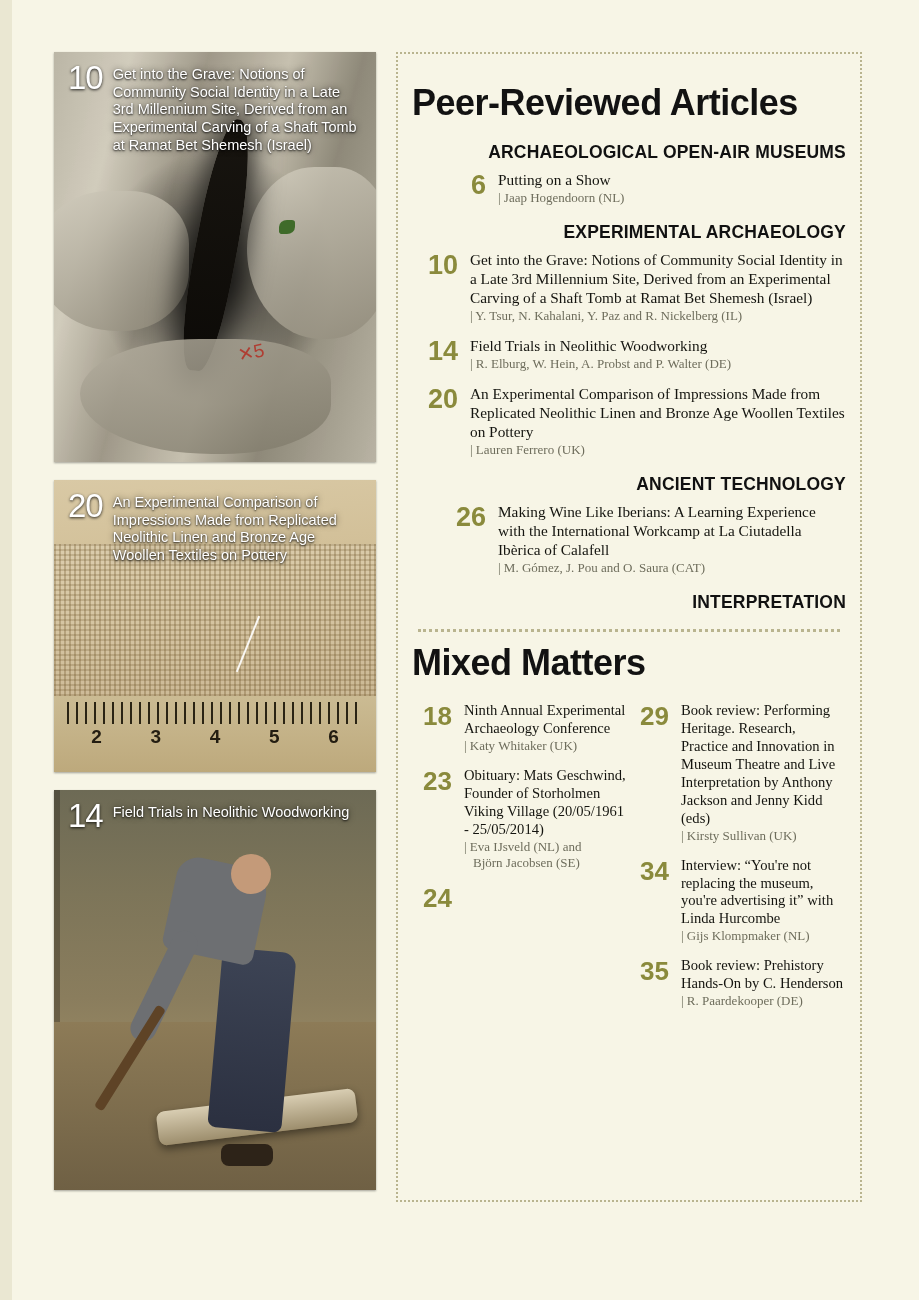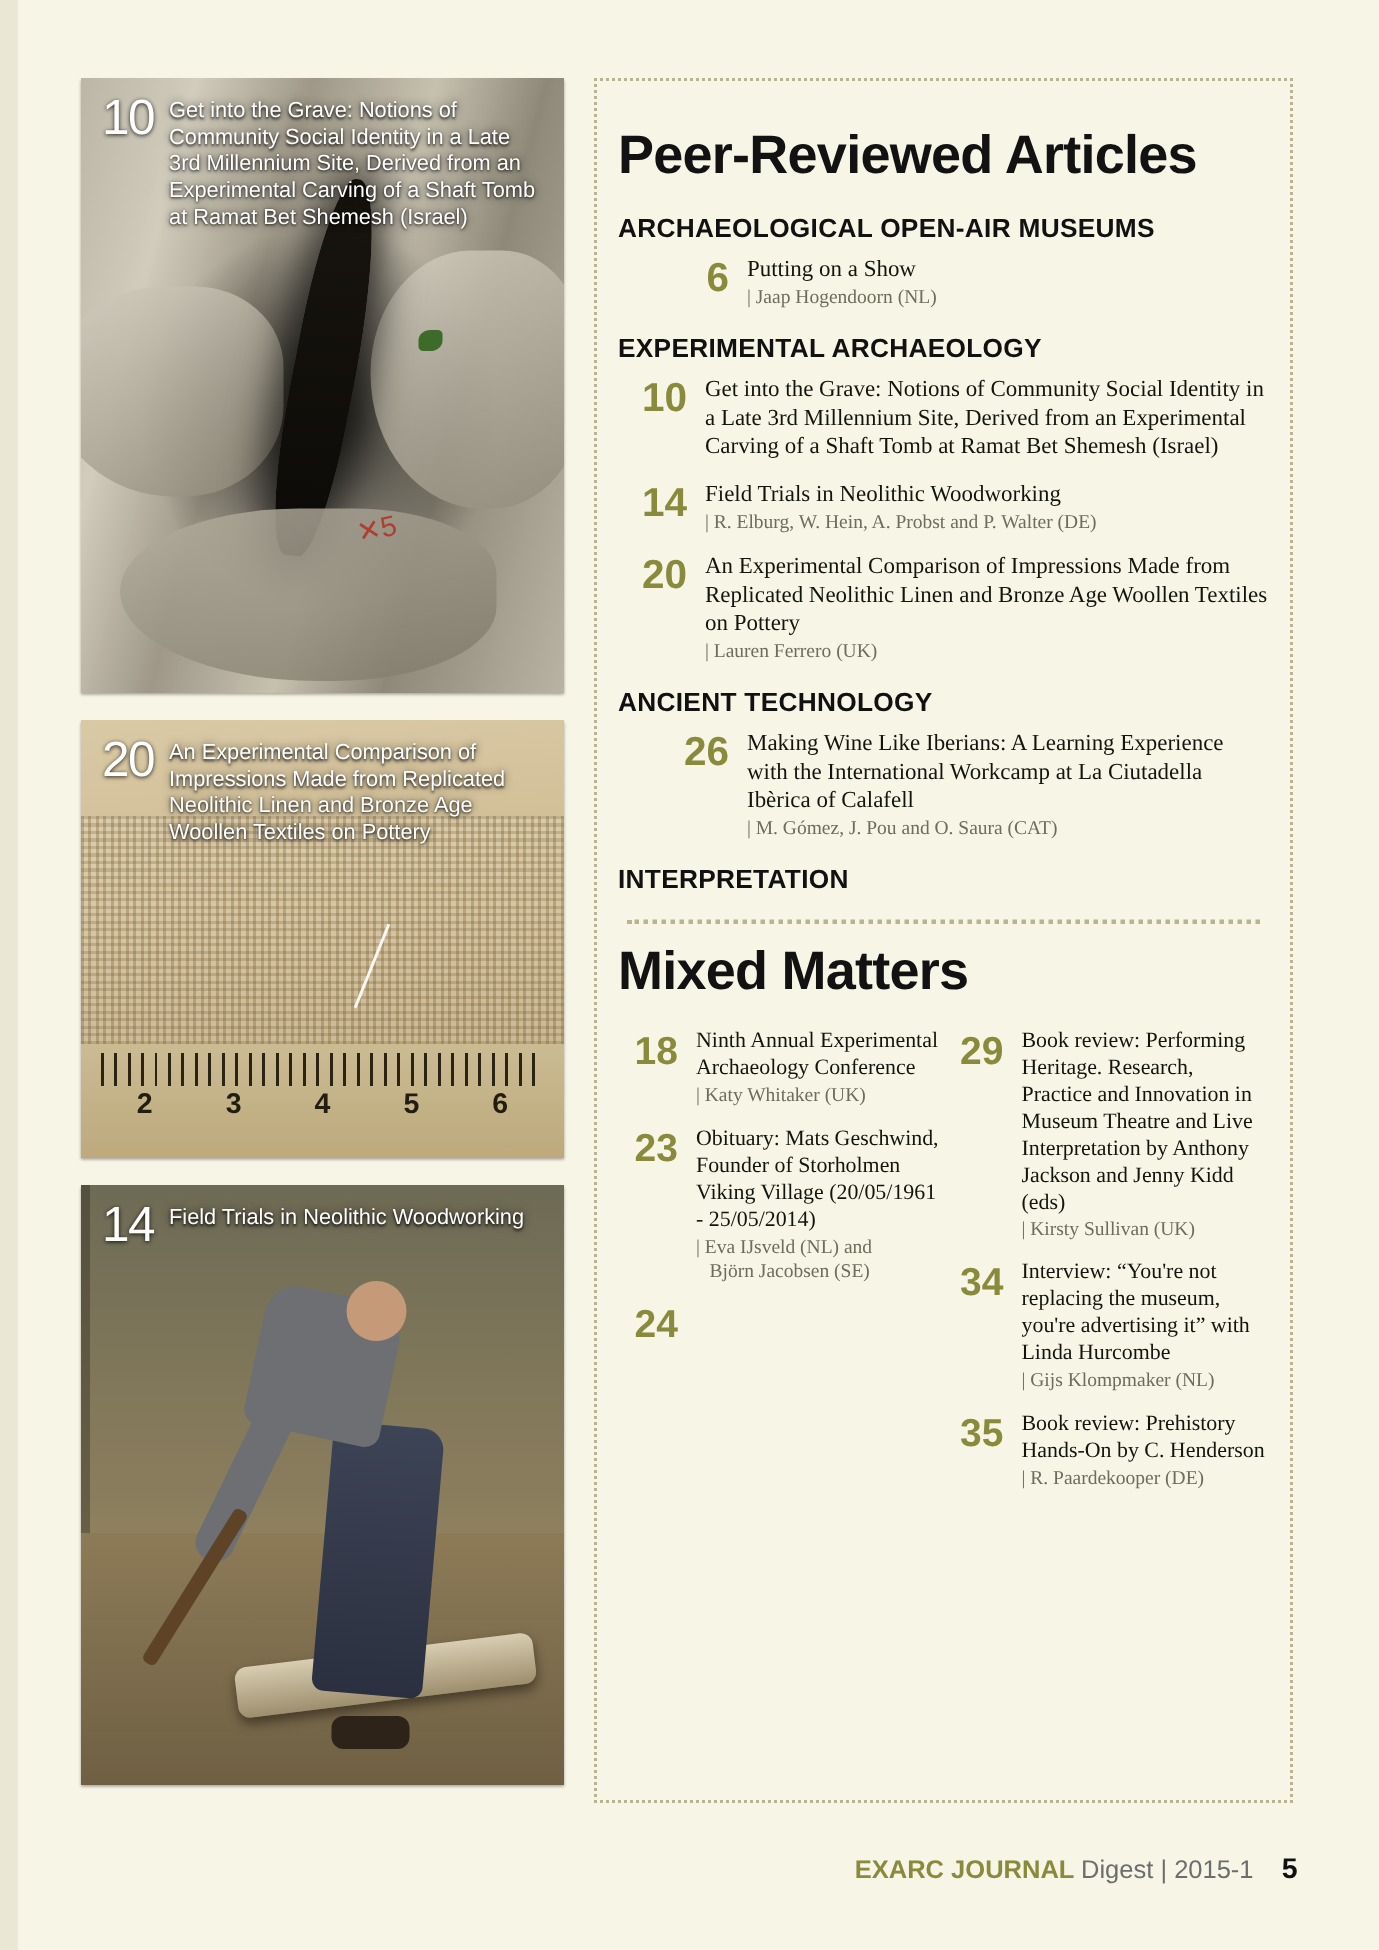--- a/index.html
+++ b/index.html
@@ -215,20 +215,21 @@
     letter-spacing: -.5px;
     color: #121212;
   }
   h2.cat {
     font-family: "Liberation Sans", sans-serif;
     font-weight: 700;
     font-size: 17.5px;
     letter-spacing: .2px;
     margin: 16px 0 8px 0;
     color: #111;
+    text-align: right;
   }
   .entry {
     display: flex;
     gap: 12px;
     margin-bottom: 13px;
     align-items: flex-start;
   }
   .entry .pg {
     font-family: "Liberation Sans", sans-serif;
     font-weight: 700;
@@ -354,20 +355,21 @@
         <div>Putting on a Show</div>
         <div class="authors">| Jaap Hogendoorn (NL)</div>
       </div>
     </div>
 
     <h2 class="cat">EXPERIMENTAL ARCHAEOLOGY</h2>
     <div class="entry">
       <div class="pg">10</div>
       <div class="body">
         <div>Get into the Grave: Notions of Community Social Identity in a Late 3rd Millennium Site, Derived from an Experimental Carving of a Shaft Tomb at Ramat Bet Shemesh (Israel)</div>
+        <div class="authors">| Y. Tsur, N. Kahalani, Y. Paz and R. Nickelberg (IL)</div>
       </div>
     </div>
     <div class="entry">
       <div class="pg">14</div>
       <div class="body">
         <div>Field Trials in Neolithic Woodworking</div>
         <div class="authors">| R. Elburg, W. Hein, A. Probst and P. Walter (DE)</div>
       </div>
     </div>
     <div class="entry">
@@ -440,20 +442,13 @@
           <div class="pg">35</div>
           <div class="body">
             <div>Book review: Prehistory Hands-On by C. Henderson</div>
             <div class="authors">| R. Paardekooper (DE)</div>
           </div>
         </div>
       </div>
     </div>
   </div>
 
-  <div class="footer">
-    <span class="exarc">EXARC JOURNAL</span>
-    <span class="digest">Digest</span>
-    <span class="sep">|</span>
-    <span class="issue">2015-1</span>
-    <span class="pageno">5</span>
-  </div>
 </div>
 
 </body></html>

